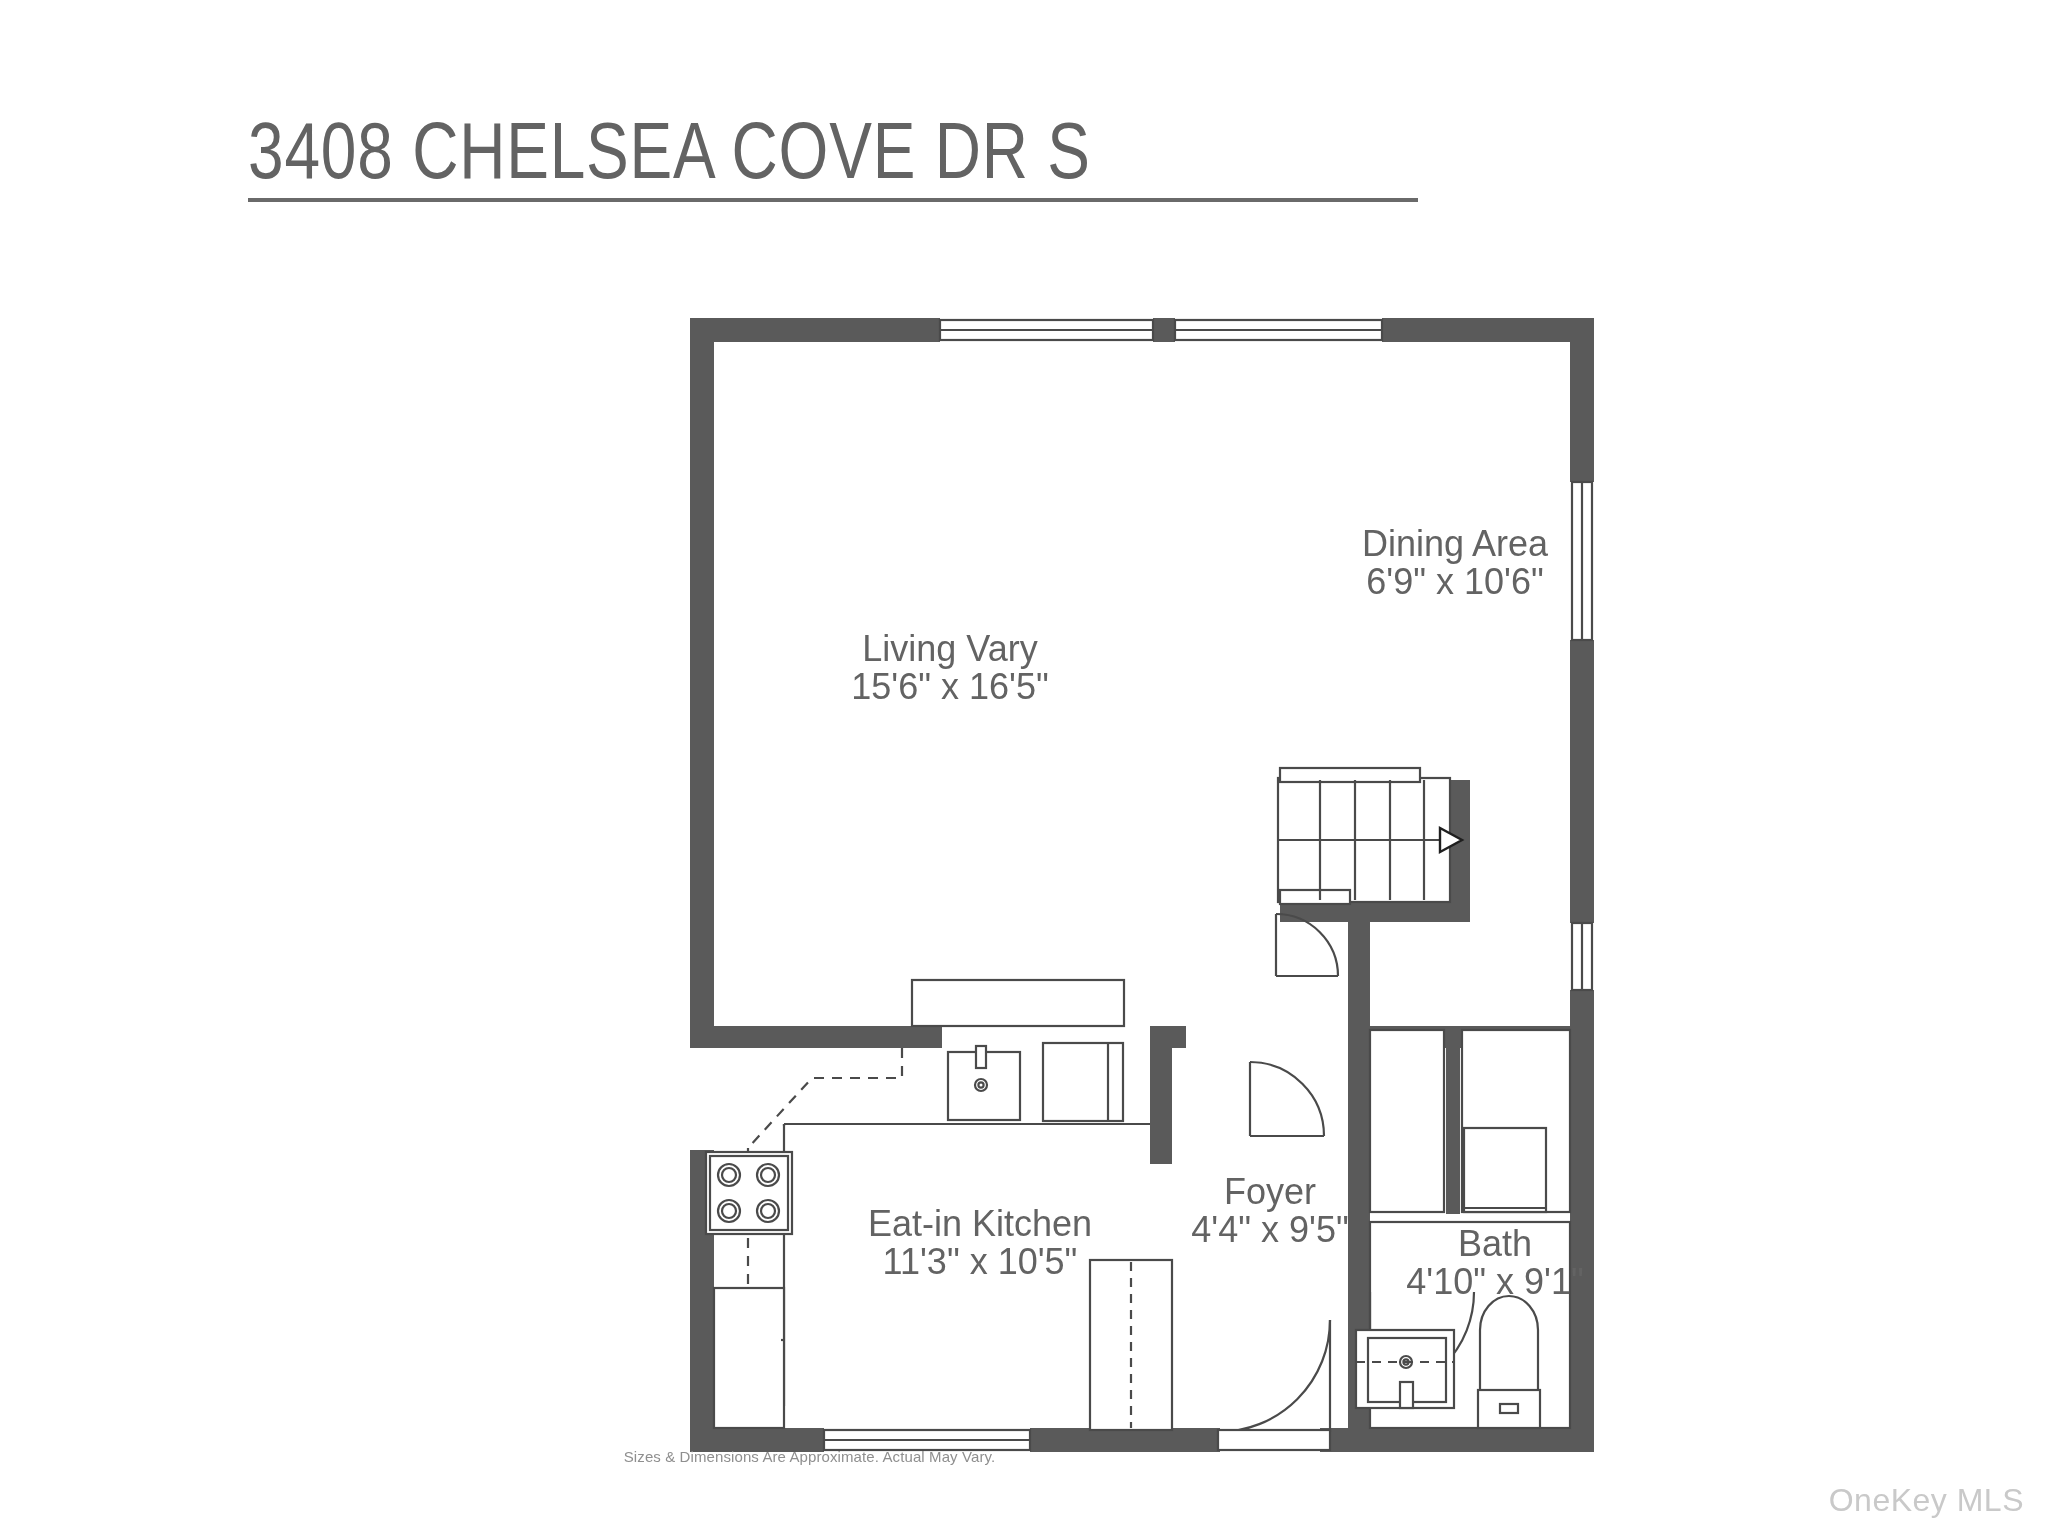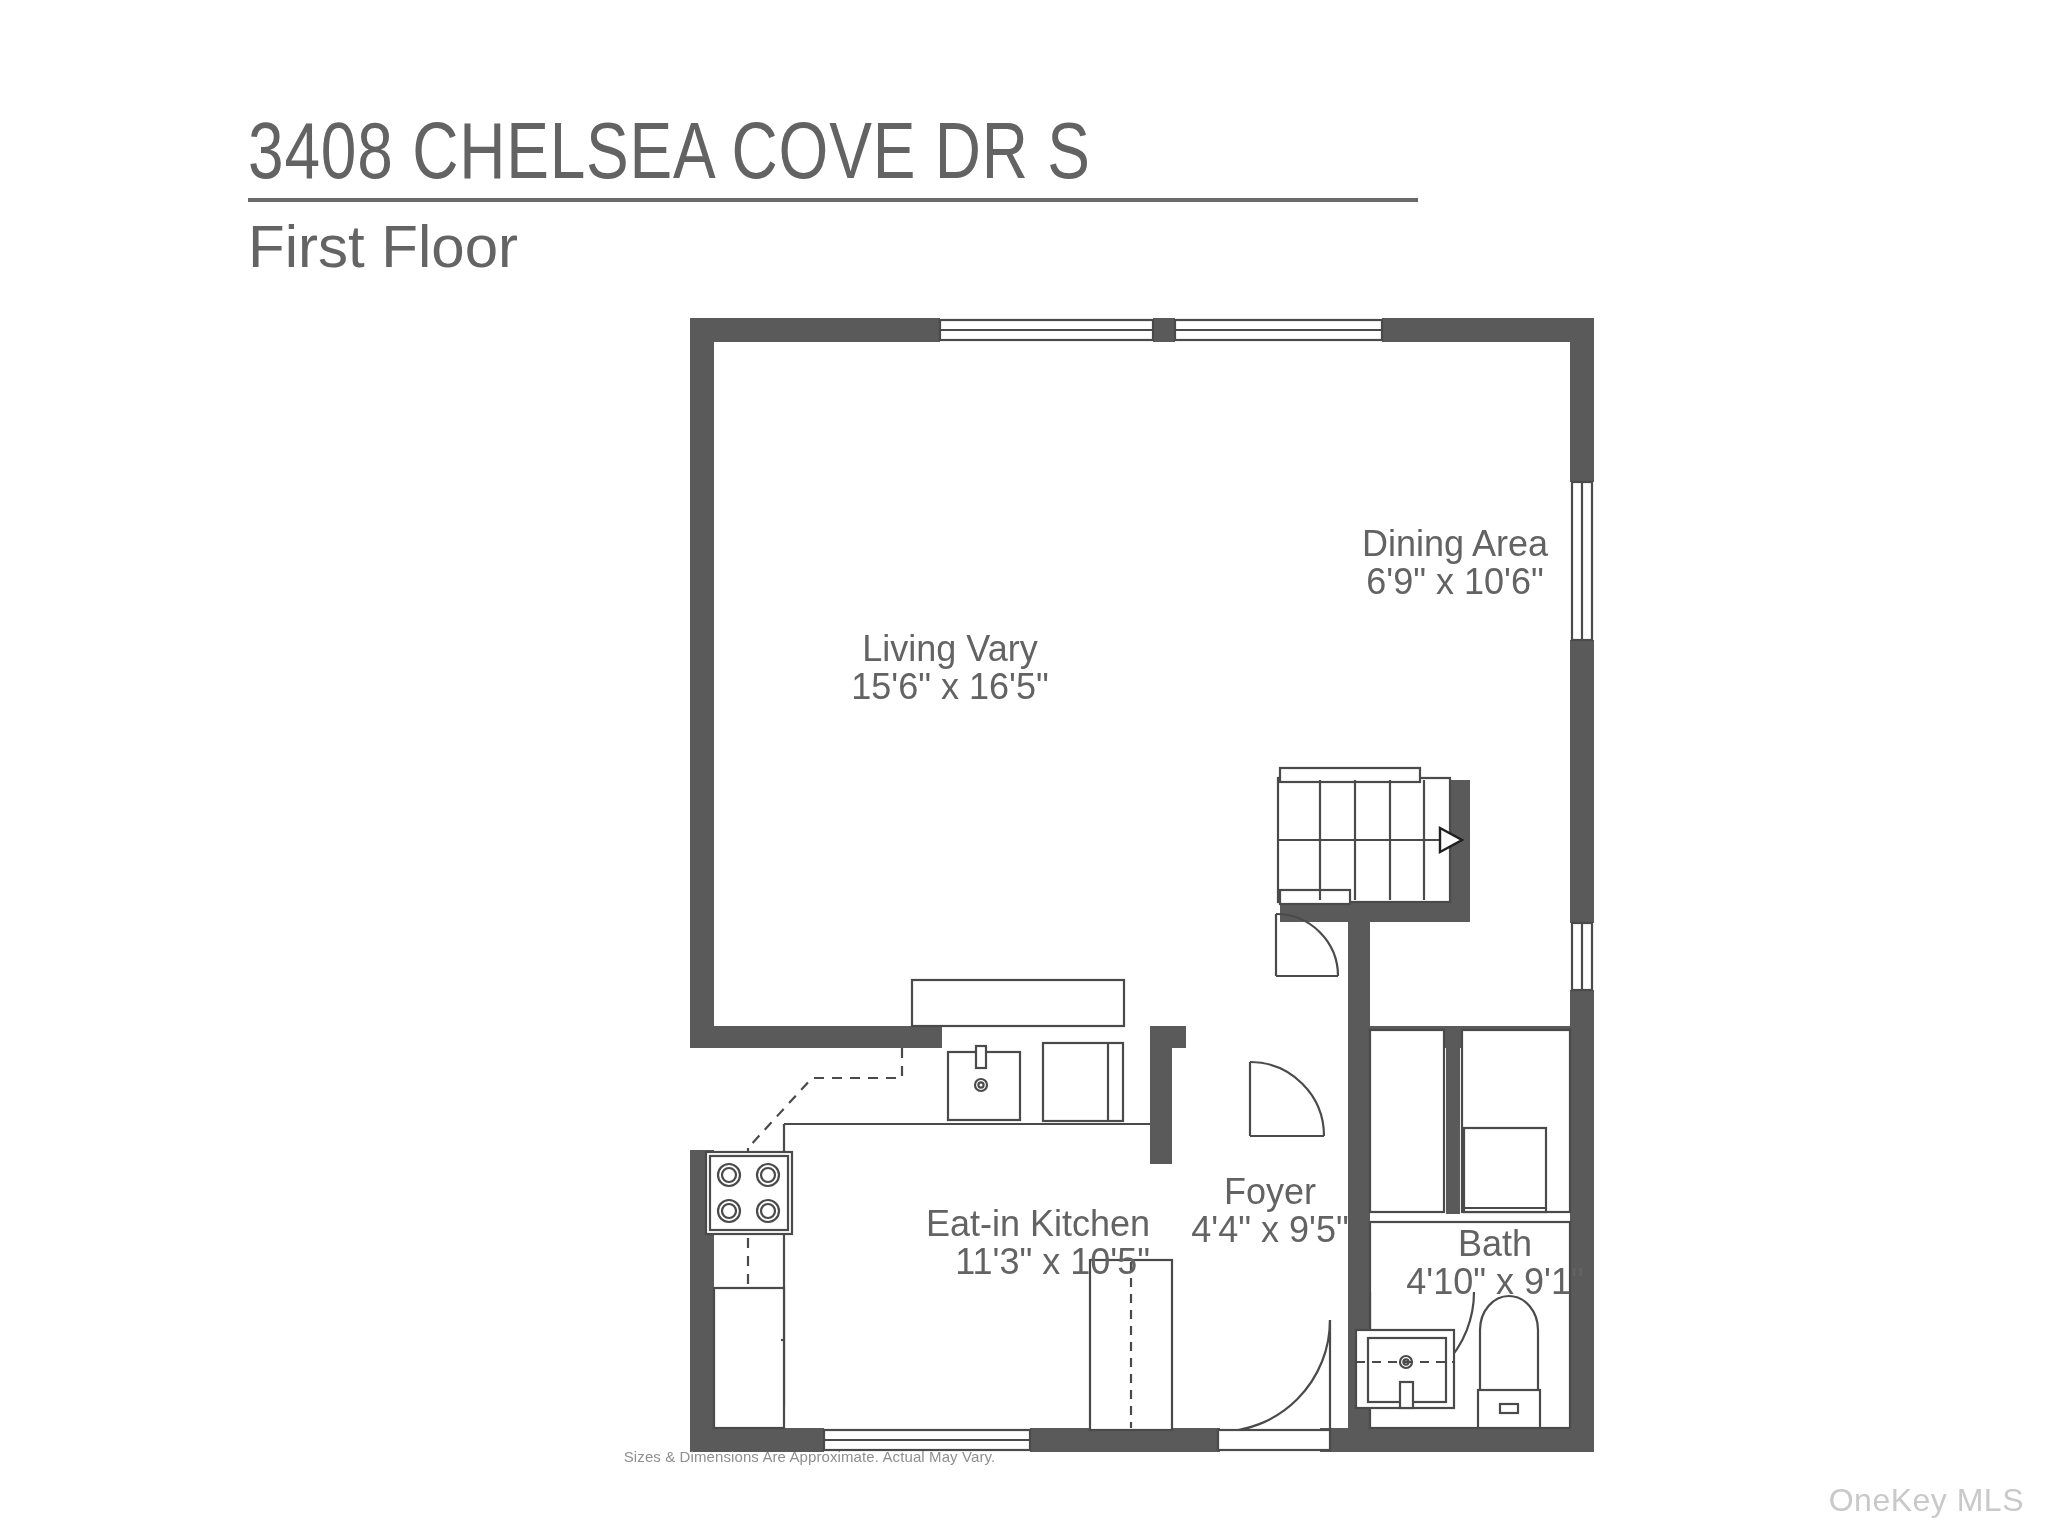--- a/index.html
+++ b/index.html
@@ -72,21 +72,21 @@
     font-size: 36px;
     line-height: 38px;
     white-space: nowrap;
     pointer-events: none;
   }
   .room-label .rl-name { display: block; }
   .room-label .rl-dims { display: block; }
 
   #label-living   { left: 800px;  top: 630px;  width: 300px; }
   #label-dining   { left: 1305px; top: 525px;  width: 300px; }
-  #label-kitchen  { left: 810px;  top: 1205px; width: 340px; text-align: right; }
+  #label-kitchen  { left: 810px;  top: 1205px; width: 340px; }
   #label-foyer    { left: 1120px; top: 1154px; width: 300px; margin-top: 19px; }
   #label-bath     { left: 1345px; top: 1225px; width: 300px; }
 
   
   #disclaimer {
     position: absolute;
     left: 0;
     top: 1448px;
     width: 1619px;
     text-align: center;
@@ -102,21 +102,20 @@
     color: #c9c9c9;
     letter-spacing: 0.5px;
   }
 </style>
 </head>
 <body>
 
 <div id="header">
   <div id="plan-title">3408 CHELSEA COVE DR S</div>
   <div id="title-rule"></div>
-  <div id="plan-subtitle">First Floor</div>
 </div>
 
 <div id="plan-wrap">
 <svg id="plan-svg" viewBox="0 0 2048 1536" xmlns="http://www.w3.org/2000/svg">
 
   <g fill="#5a5a5a">
 
     <rect x="690" y="318" width="250" height="24"></rect>
 
     <rect x="1153" y="318" width="22" height="24"></rect>

